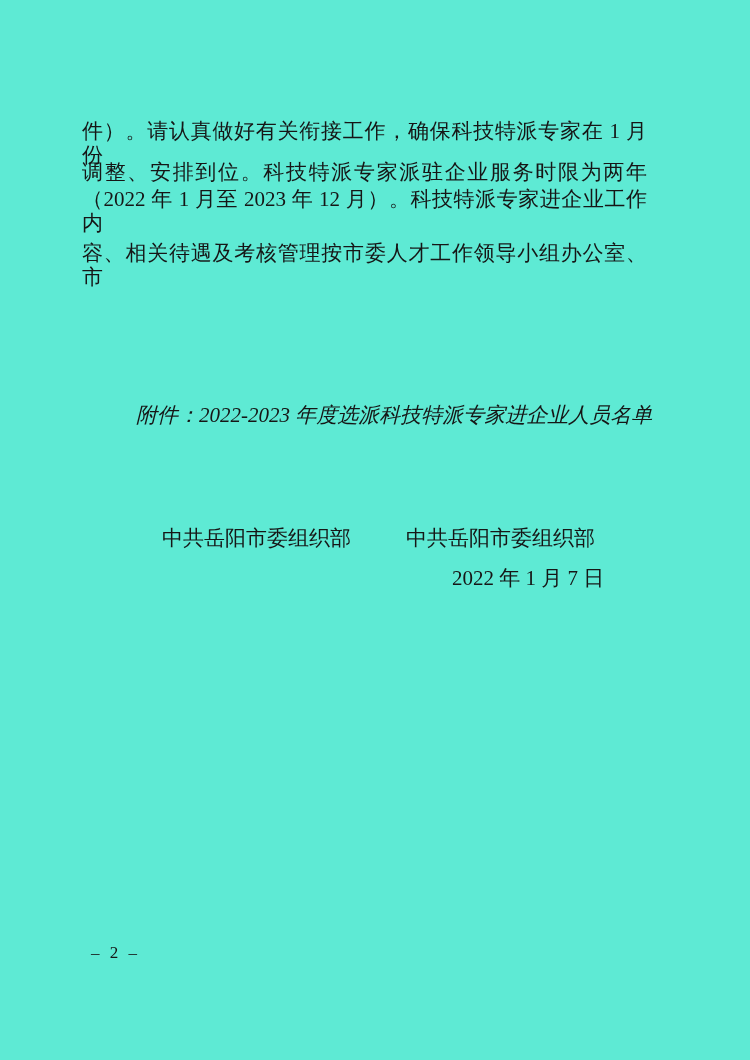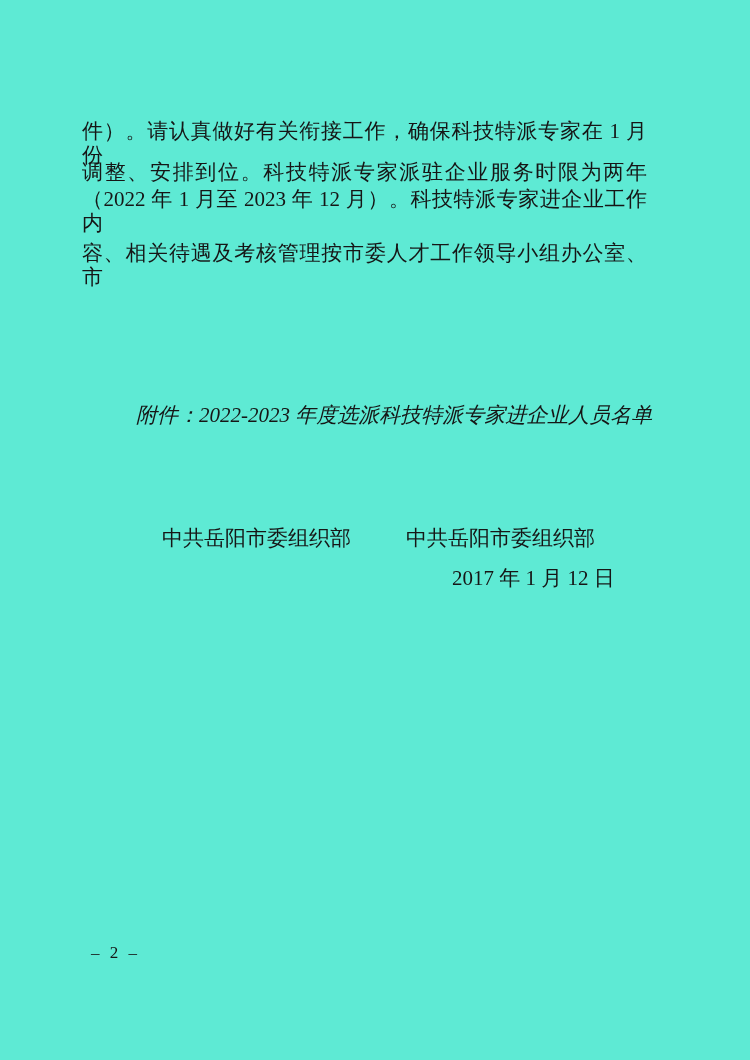--- a/index.html
+++ b/index.html
@@ -81,17 +81,17 @@
   <div class="body-line justified" style="top:119px">件）。请认真做好有关衔接工作，确保科技特派专家在 1 月份</div>
   <div class="body-line justified" style="top:160px">调整、安排到位。科技特派专家派驻企业服务时限为两年</div>
   <div class="body-line justified" style="top:187px">（2022 年 1 月至 2023 年 12 月）。科技特派专家进企业工作内</div>
   <div class="body-line justified" style="top:241px">容、相关待遇及考核管理按市委人才工作领导小组办公室、市</div>
 
   <div class="attachment-line">附件：2022-2023 年度选派科技特派专家进企业人员名单</div>
 
   <div class="signature signature-left">中共岳阳市委组织部</div>
   <div class="signature signature-right">中共岳阳市委组织部</div>
 
-  <div class="signature-date">2017 年 1 月 12 日</div>
+  <div class="signature-date">2022 年 1 月 7 日</div>
 
   <div class="page-number">– 2 –</div>
 
 </div>
 
 </body></html>

